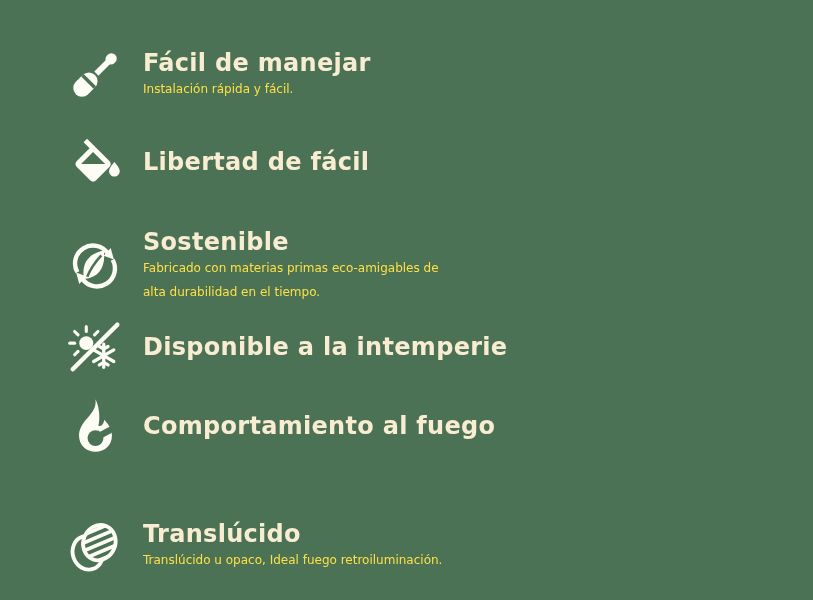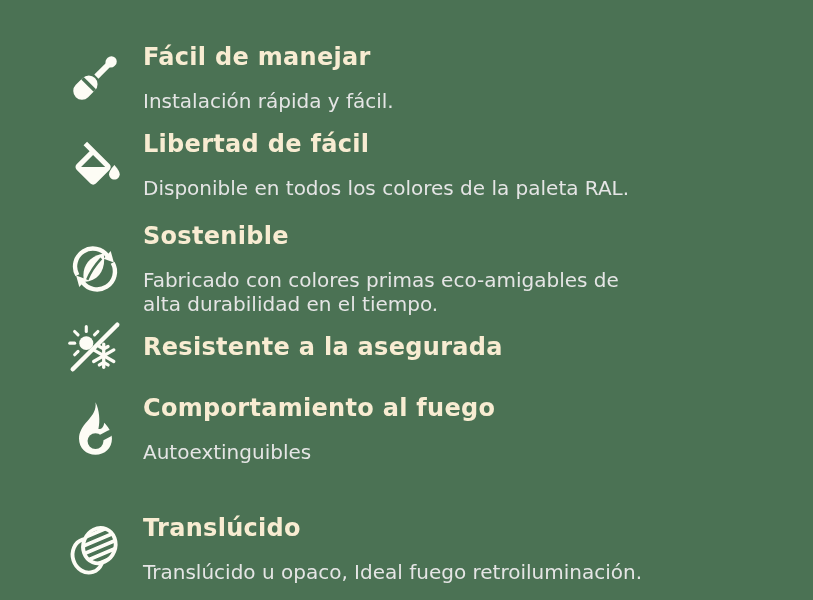--- a/index.html
+++ b/index.html
@@ -41,24 +41,24 @@
   }
   .text h2 {
     margin: 0;
     font-size: 24px;
     line-height: 28px;
     font-weight: bold;
     letter-spacing: 0.3px;
     color: #F8ECD2;
   }
   .text p {
-    margin: 18px 0 0 0;
-    font-size: 20px;
+    margin: 0 0 0 0;
+    font-size: 12px;
     line-height: 24px;
-    color: #e5e5e5;
+    color: #fde047;
     white-space: pre-line;
   }
 </style>
 </head>
 <body>
 
 <div class="page">
 
   <div class="feature" style="top:43px">
     <div class="icon-box">
@@ -82,40 +82,39 @@
       <svg viewBox="0 0 64 64" aria-hidden="true">
         <g transform="translate(4,8)" fill="#FDFCF5">
           <path d="M43.1 23.3 L19.8 0 L16.2 3.7 l6.2 6.2 L9 23.3 c-1.5 1.5 -1.5 4 0 5.5 l14.3 14.3 c0.8 0.8 1.8 1.2 2.8 1.2 s2 -0.4 2.8 -1.2 L43.1 28.8 c1.5 -1.5 1.5 -4 0 -5.5 z"></path>
           <path d="M13.6 26 L26 13.6 L38.5 26 Z" fill="#4B7254"></path>
           <path d="M48 24 s-5.5 6 -5.5 9.5 c0 3 2.5 5.5 5.5 5.5 s5.5 -2.5 5.5 -5.5 c0 -3.5 -5.5 -9.5 -5.5 -9.5 z"></path>
         </g>
       </svg>
     </div>
     <div class="text">
       <h2>Libertad de fácil</h2>
-      <p>Disponible en todos los colores de la paleta RAL.</p>
     </div>
   </div>
 
-  <div class="feature" style="top:222px">
+  <div class="feature" style="top:228px">
     <div class="icon-box">
       <svg viewBox="0 0 64 64" aria-hidden="true">
         <g stroke="#FDFCF5" stroke-width="4.5" fill="none">
           <path d="M13.8 38.5 A18.5 18.5 0 0 1 45 18.7"></path>
           <path d="M50.2 25.5 A18.5 18.5 0 0 1 19 45.3"></path>
         </g>
         <path fill="#FDFCF5" d="M51.5 25.3 L41 21.5 L48.2 13.5 Z"></path>
         <path fill="#FDFCF5" d="M12.5 38.7 L23 42.5 L15.8 50.5 Z"></path>
         <path fill="#FDFCF5" d="M41 16 C 25 19 17.5 30 20.8 45.5 C 36.5 44 43.5 32 41 16 Z"></path>
         <path d="M24 43 C 27.5 34.5 32.5 27.5 38.5 21" stroke="#4B7254" stroke-width="2.6" fill="none"></path>
       </svg>
     </div>
     <div class="text">
       <h2>Sostenible</h2>
-      <p>Fabricado con colores primas eco-amigables de
+      <p>Fabricado con materias primas eco-amigables de
 alta durabilidad en el tiempo.</p>
     </div>
   </div>
 
   <div class="feature" style="top:315px">
     <div class="icon-box">
       <svg viewBox="0 0 64 64" fill="none" stroke="#FDFCF5" stroke-linecap="round" aria-hidden="true">
         <circle cx="23" cy="28" r="7.2" fill="#FDFCF5" stroke="none"></circle>
         <g stroke-width="3.2">
           <path d="M23 16 V11"></path>
@@ -128,35 +127,34 @@
           <path d="M41 29 V53"></path>
           <path d="M30.6 35 L51.4 47"></path>
           <path d="M30.6 47 L51.4 35"></path>
           <path d="M36.5 50.5 L41 48 L45.5 50.5"></path>
           <path d="M36.5 31.5 L41 34 L45.5 31.5"></path>
         </g>
         <path d="M9 55 L55 9" stroke-width="4.6"></path>
       </svg>
     </div>
     <div class="text">
-      <h2>Resistente a la asegurada</h2>
+      <h2>Disponible a la intemperie</h2>
     </div>
   </div>
 
   <div class="feature" style="top:394px">
     <div class="icon-box">
       <svg viewBox="0 0 64 64" aria-hidden="true">
         <path fill="#FDFCF5" d="M32.5 4.5 C 33.5 12 30 17.5 24.5 23.5 C 18.5 30 15.5 35.5 15.5 42 C 15.5 51.6 23 58.5 32.5 58.5 C 42 58.5 49.5 51.6 49.5 42 C 49.5 35 45.5 29.5 41.5 25.5 C 41 30 38.5 32.5 35.5 32 C 37.5 24 36.5 12.5 32.5 4.5 Z"></path>
         <circle cx="32.5" cy="44.5" r="8.2" fill="#4B7254"></circle>
         <path d="M33 44 L47 36.5" stroke="#4B7254" stroke-width="6.5" stroke-linecap="round" fill="none"></path>
       </svg>
     </div>
     <div class="text">
       <h2>Comportamiento al fuego</h2>
-      <p>Autoextinguibles</p>
     </div>
   </div>
 
   <div class="feature" style="top:514px">
     <div class="icon-box">
       <svg viewBox="0 0 64 64" aria-hidden="true">
         <defs>
           <pattern id="hatch6" width="7.6" height="7.6" patternUnits="userSpaceOnUse" patternTransform="rotate(45)">
             <rect width="7.6" height="7.6" fill="#4B7254"></rect>
             <rect width="3.8" height="7.6" fill="#FDFCF5"></rect>

